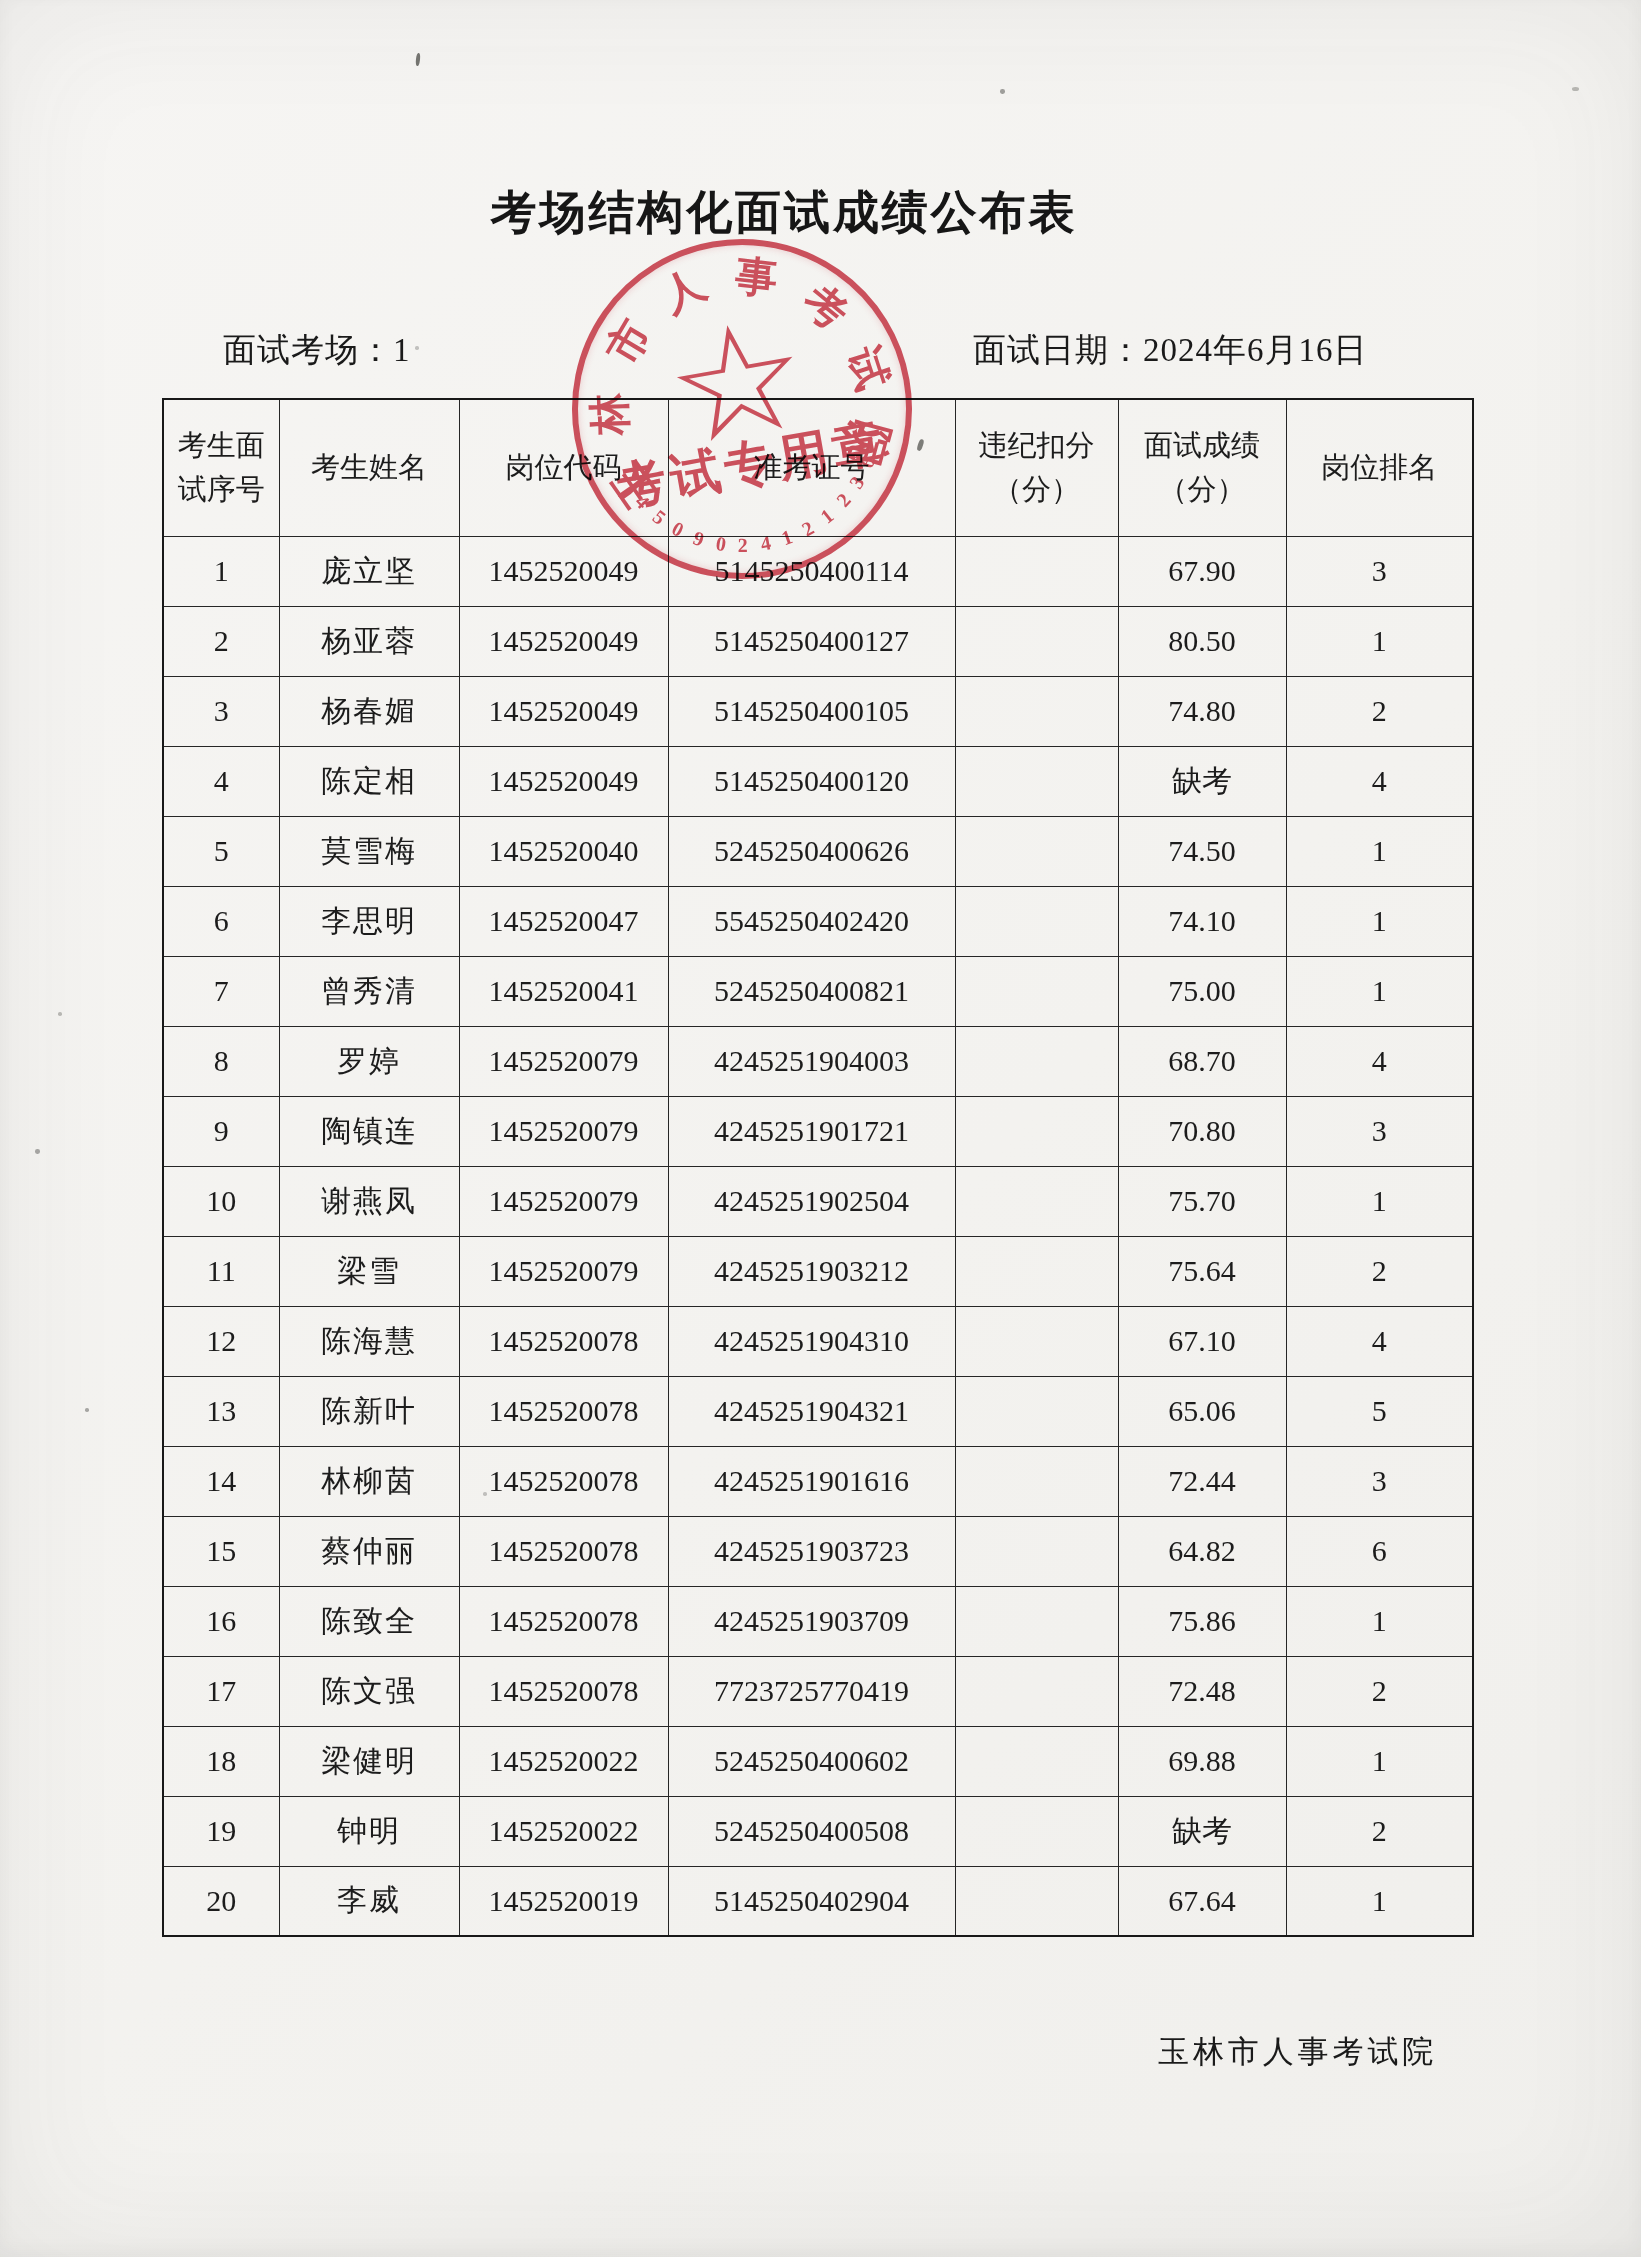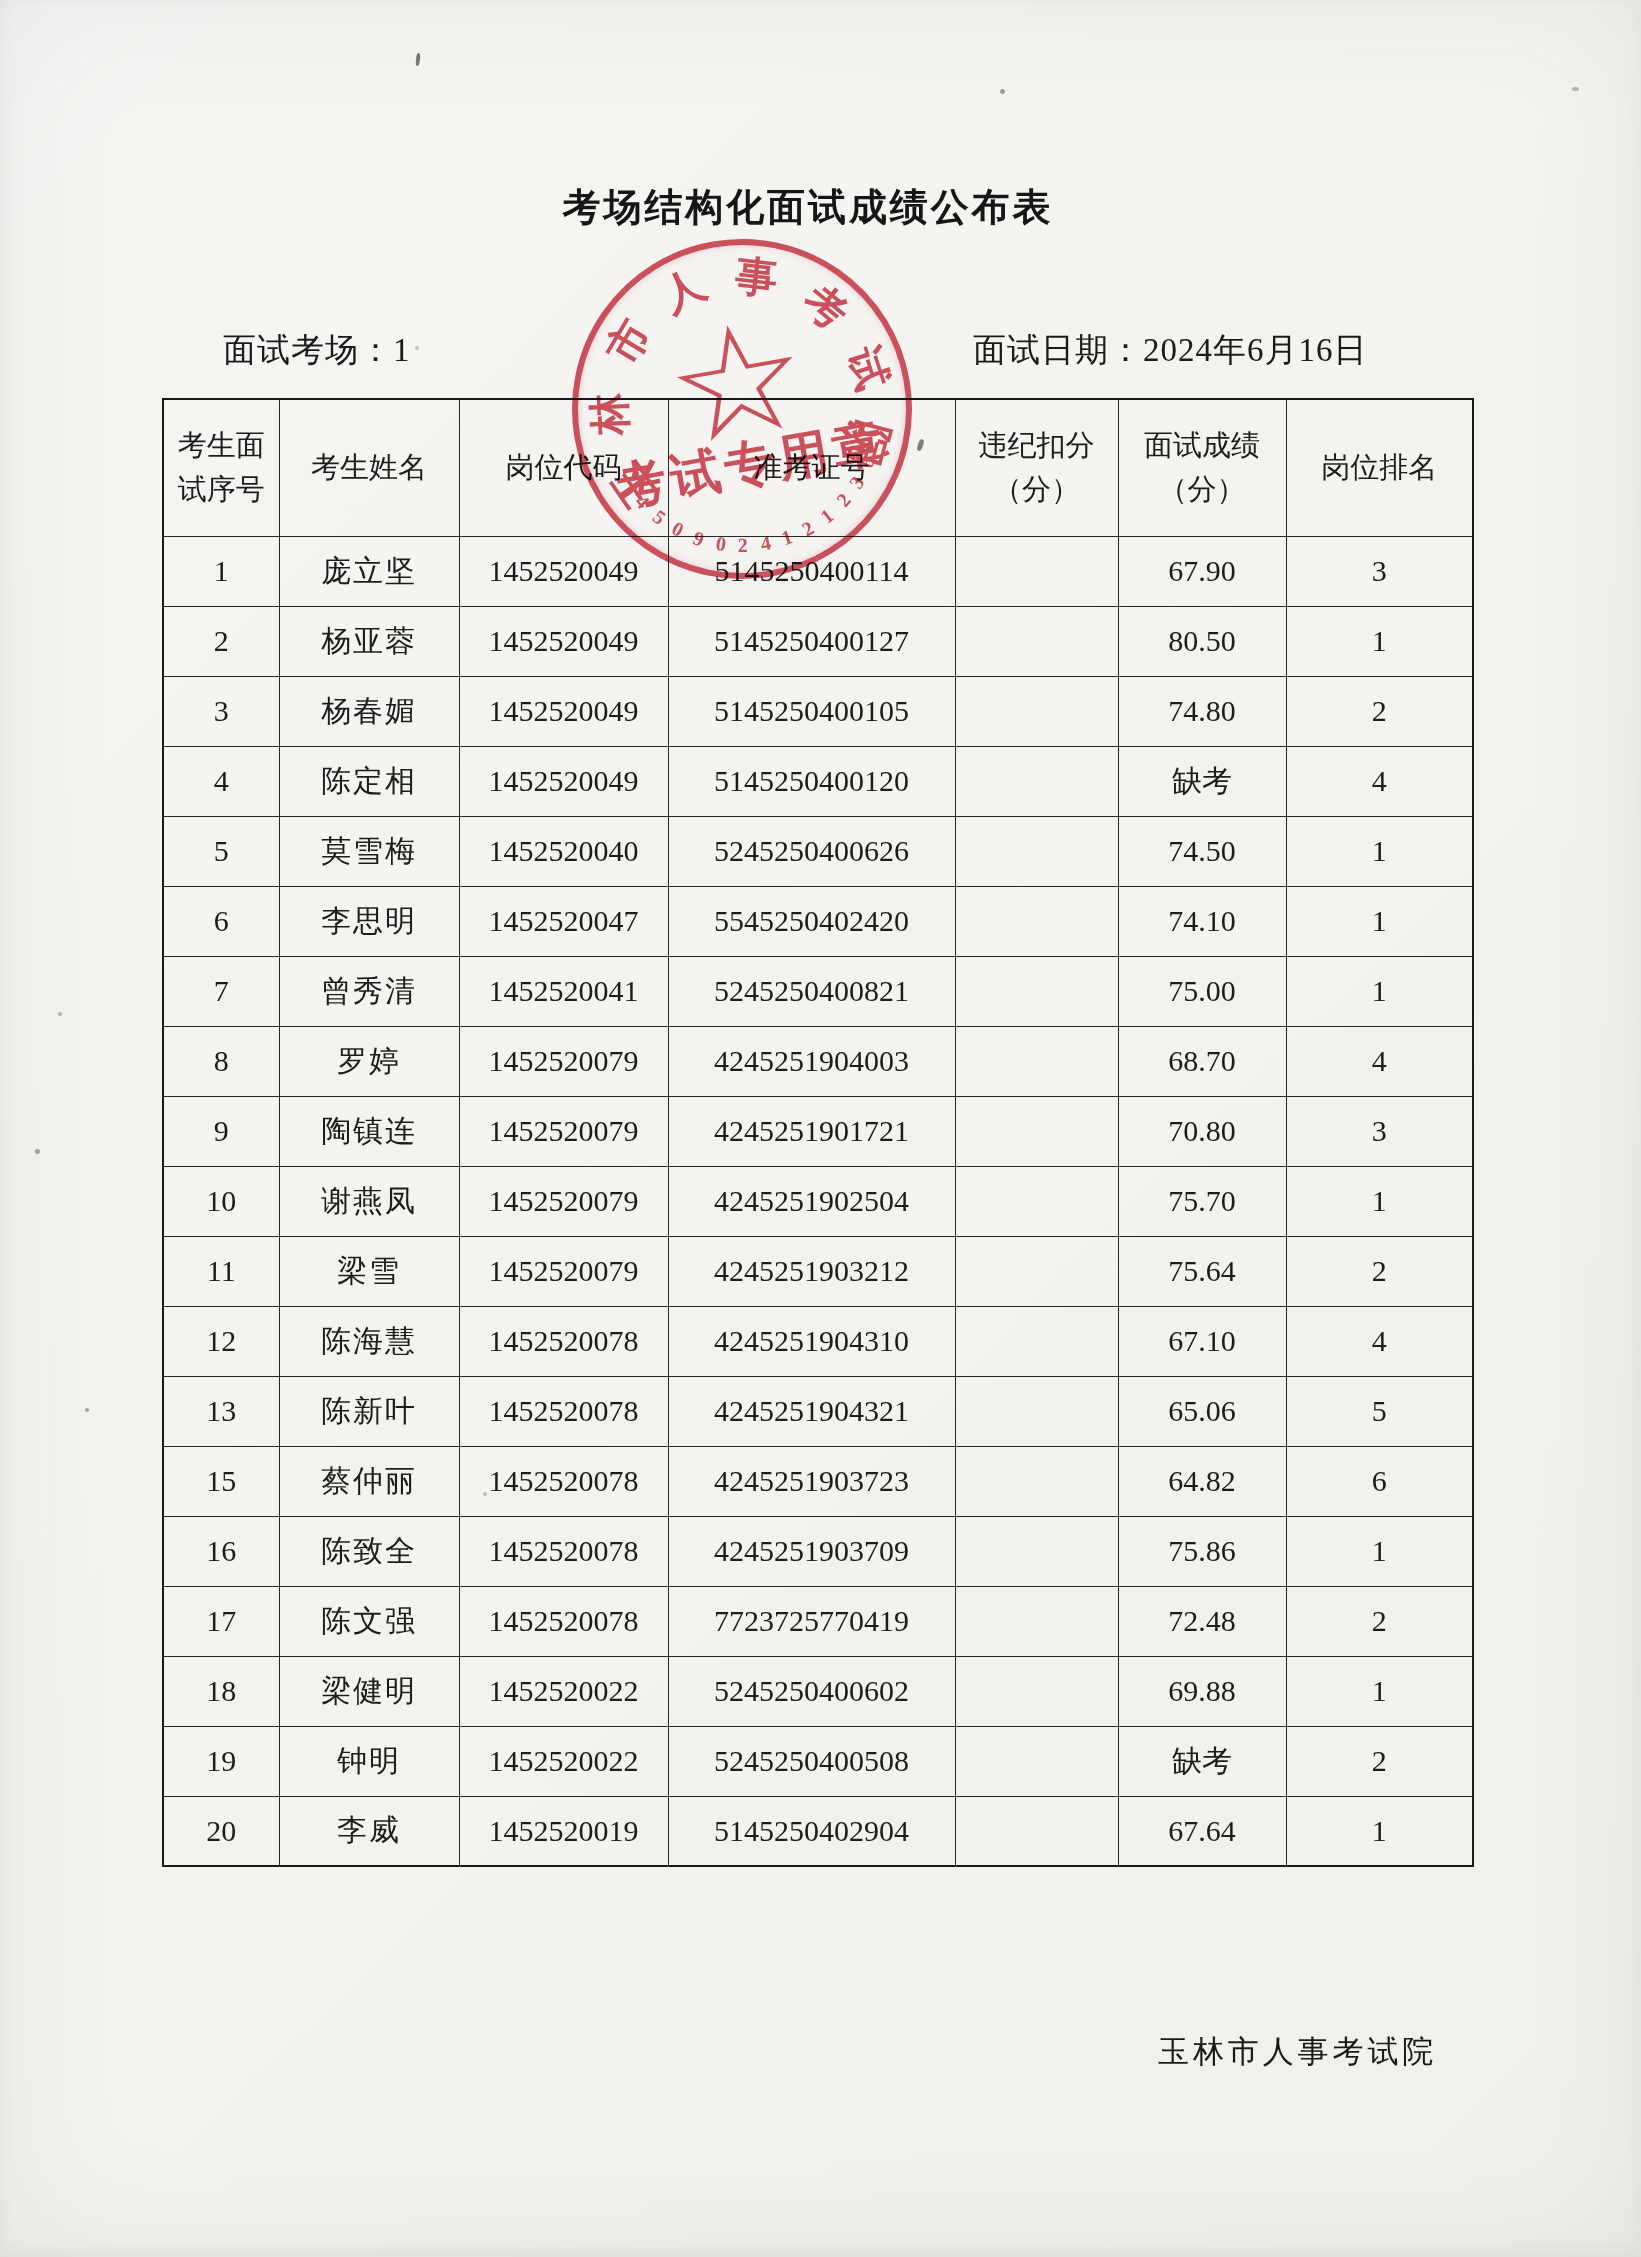--- a/index.html
+++ b/index.html
@@ -4,22 +4,22 @@
 <style>
   html,body { margin:0; padding:0; background:#e8e8e6; }
   .page {
     position:relative; width:1641px; height:2257px;
     background:linear-gradient(135deg,#f6f5f3 0%,#f3f2ef 55%,#f0efec 100%);
     box-shadow: inset 0 0 135px rgba(60,60,55,.07), inset 0 -5.8px 17.4px rgba(60,60,55,.05);
     font-family:"Liberation Serif", serif; color:#1e1e1e; overflow:hidden;
   }
   .title {
     position:absolute; top:182px; left:0; width:1568px; margin:0;
-    text-align:center; font-size:38px; font-weight:bold; letter-spacing:2.9px;
-    font-family:"Liberation Sans", sans-serif; color:#161616;padding-left:24px;
+    text-align:center; font-size:46px; font-weight:bold; letter-spacing:2.9px;
+    font-family:"Liberation Sans", sans-serif; color:#161616;
   }
   .meta { position:absolute; font-size:33px; letter-spacing:1px; color:#1a1a1a; }
   .meta-room { left:223px; top:328px; }
   .meta-date { left:973px; top:328px; }
 
   .score-table {
     position:absolute; left:162px; top:398px; width:1309px;
     border-collapse:collapse; table-layout:fixed; font-size:30px;
     border:2.9px solid #181818;
   }
@@ -220,20 +220,29 @@
           <td>4</td>
         </tr>
         <tr>
           <td>13</td>
           <td class="name-cell">陈新叶</td>
           <td>1452520078</td>
           <td>4245251904321</td>
           <td></td>
           <td>65.06</td>
           <td>5</td>
+        </tr>
+        <tr>
+          <td>14</td>
+          <td class="name-cell">林柳茵</td>
+          <td>1452520078</td>
+          <td>4245251901616</td>
+          <td></td>
+          <td>72.44</td>
+          <td>3</td>
         </tr>
         <tr>
           <td>15</td>
           <td class="name-cell">蔡仲丽</td>
           <td>1452520078</td>
           <td>4245251903723</td>
           <td></td>
           <td>64.82</td>
           <td>6</td>
         </tr>

